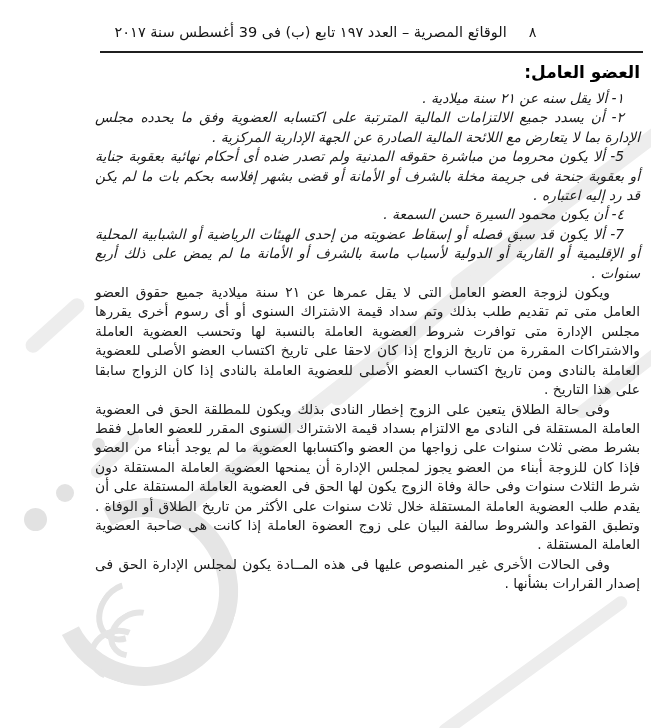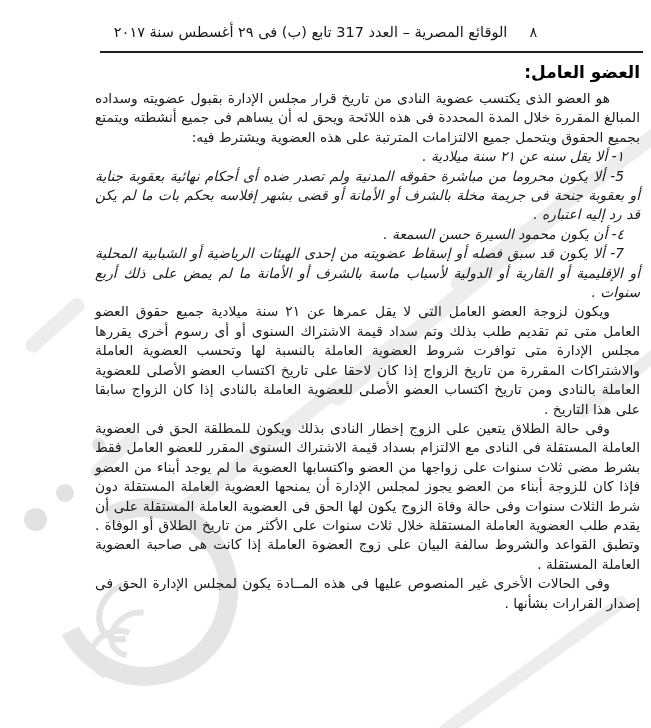--- a/index.html
+++ b/index.html
@@ -82,30 +82,30 @@
     <div class="ring"></div>
     <div class="curl c1"></div>
     <div class="curl c2"></div>
     <div class="curl c3"></div>
   </div>
 
   <div class="content">
 
     <div class="header-row" dir="rtl">
       <span>٨</span>
-      <span>الوقائع المصرية – العدد 317 تابع (ب) فى ٢٩ أغسطس سنة ٢٠١٧</span>
+      <span>الوقائع المصرية – العدد ١٩٧ تابع (ب) فى 39 أغسطس سنة ٢٠١٧</span>
     </div>
 
     <div class="rule"></div>
 
     <div class="section-title" dir="rtl">العضو العامل:</div>
 
     <div class="body-text" dir="rtl">
-      <p class="para">هو العضو الذى يكتسب عضوية النادى من تاريخ قرار مجلس الإدارة بقبول عضويته وسداده المبالغ المقررة خلال المدة المحددة فى هذه اللائحة ويحق له أن يساهم فى جميع أنشطته ويتمتع بجميع الحقوق ويتحمل جميع الالتزامات المترتبة على هذه العضوية ويشترط فيه:</p>
       <p class="item">١- ألا يقل سنه عن ٢١ سنة ميلادية .</p>
+      <p class="item">٢- أن يسدد جميع الالتزامات المالية المترتبة على اكتسابه العضوية وفق ما يحدده مجلس الإدارة بما لا يتعارض مع اللائحة المالية الصادرة عن الجهة الإدارية المركزية .</p>
       <p class="item">5- ألا يكون محروما من مباشرة حقوقه المدنية ولم تصدر ضده أى أحكام نهائية بعقوبة جناية أو بعقوبة جنحة فى جريمة مخلة بالشرف أو الأمانة أو قضى بشهر إفلاسه بحكم بات ما لم يكن قد رد إليه اعتباره .</p>
       <p class="item">٤- أن يكون محمود السيرة حسن السمعة .</p>
       <p class="item">7- ألا يكون قد سبق فصله أو إسقاط عضويته من إحدى الهيئات الرياضية أو الشبابية المحلية أو الإقليمية أو القارية أو الدولية لأسباب ماسة بالشرف أو الأمانة ما لم يمض على ذلك أربع سنوات .</p>
       <p class="para">ويكون لزوجة العضو العامل التى لا يقل عمرها عن ٢١ سنة ميلادية جميع حقوق العضو العامل متى تم تقديم طلب بذلك وتم سداد قيمة الاشتراك السنوى أو أى رسوم أخرى يقررها مجلس الإدارة متى توافرت شروط العضوية العاملة بالنسبة لها وتحسب العضوية العاملة والاشتراكات المقررة من تاريخ الزواج إذا كان لاحقا على تاريخ اكتساب العضو الأصلى للعضوية العاملة بالنادى ومن تاريخ اكتساب العضو الأصلى للعضوية العاملة بالنادى إذا كان الزواج سابقا على هذا التاريخ .</p>
       <p class="para">وفى حالة الطلاق يتعين على الزوج إخطار النادى بذلك ويكون للمطلقة الحق فى العضوية العاملة المستقلة فى النادى مع الالتزام بسداد قيمة الاشتراك السنوى المقرر للعضو العامل فقط بشرط مضى ثلاث سنوات على زواجها من العضو واكتسابها العضوية ما لم يوجد أبناء من العضو فإذا كان للزوجة أبناء من العضو يجوز لمجلس الإدارة أن يمنحها العضوية العاملة المستقلة دون شرط الثلاث سنوات وفى حالة وفاة الزوج يكون لها الحق فى العضوية العاملة المستقلة على أن يقدم طلب العضوية العاملة المستقلة خلال ثلاث سنوات على الأكثر من تاريخ الطلاق أو الوفاة . وتطبق القواعد والشروط سالفة البيان على زوج العضوة العاملة إذا كانت هى صاحبة العضوية العاملة المستقلة .</p>
       <p class="para">وفى الحالات الأخرى غير المنصوص عليها فى هذه المــادة يكون لمجلس الإدارة الحق فى إصدار القرارات بشأنها .</p>
     </div>
 
   </div>
 </div>

